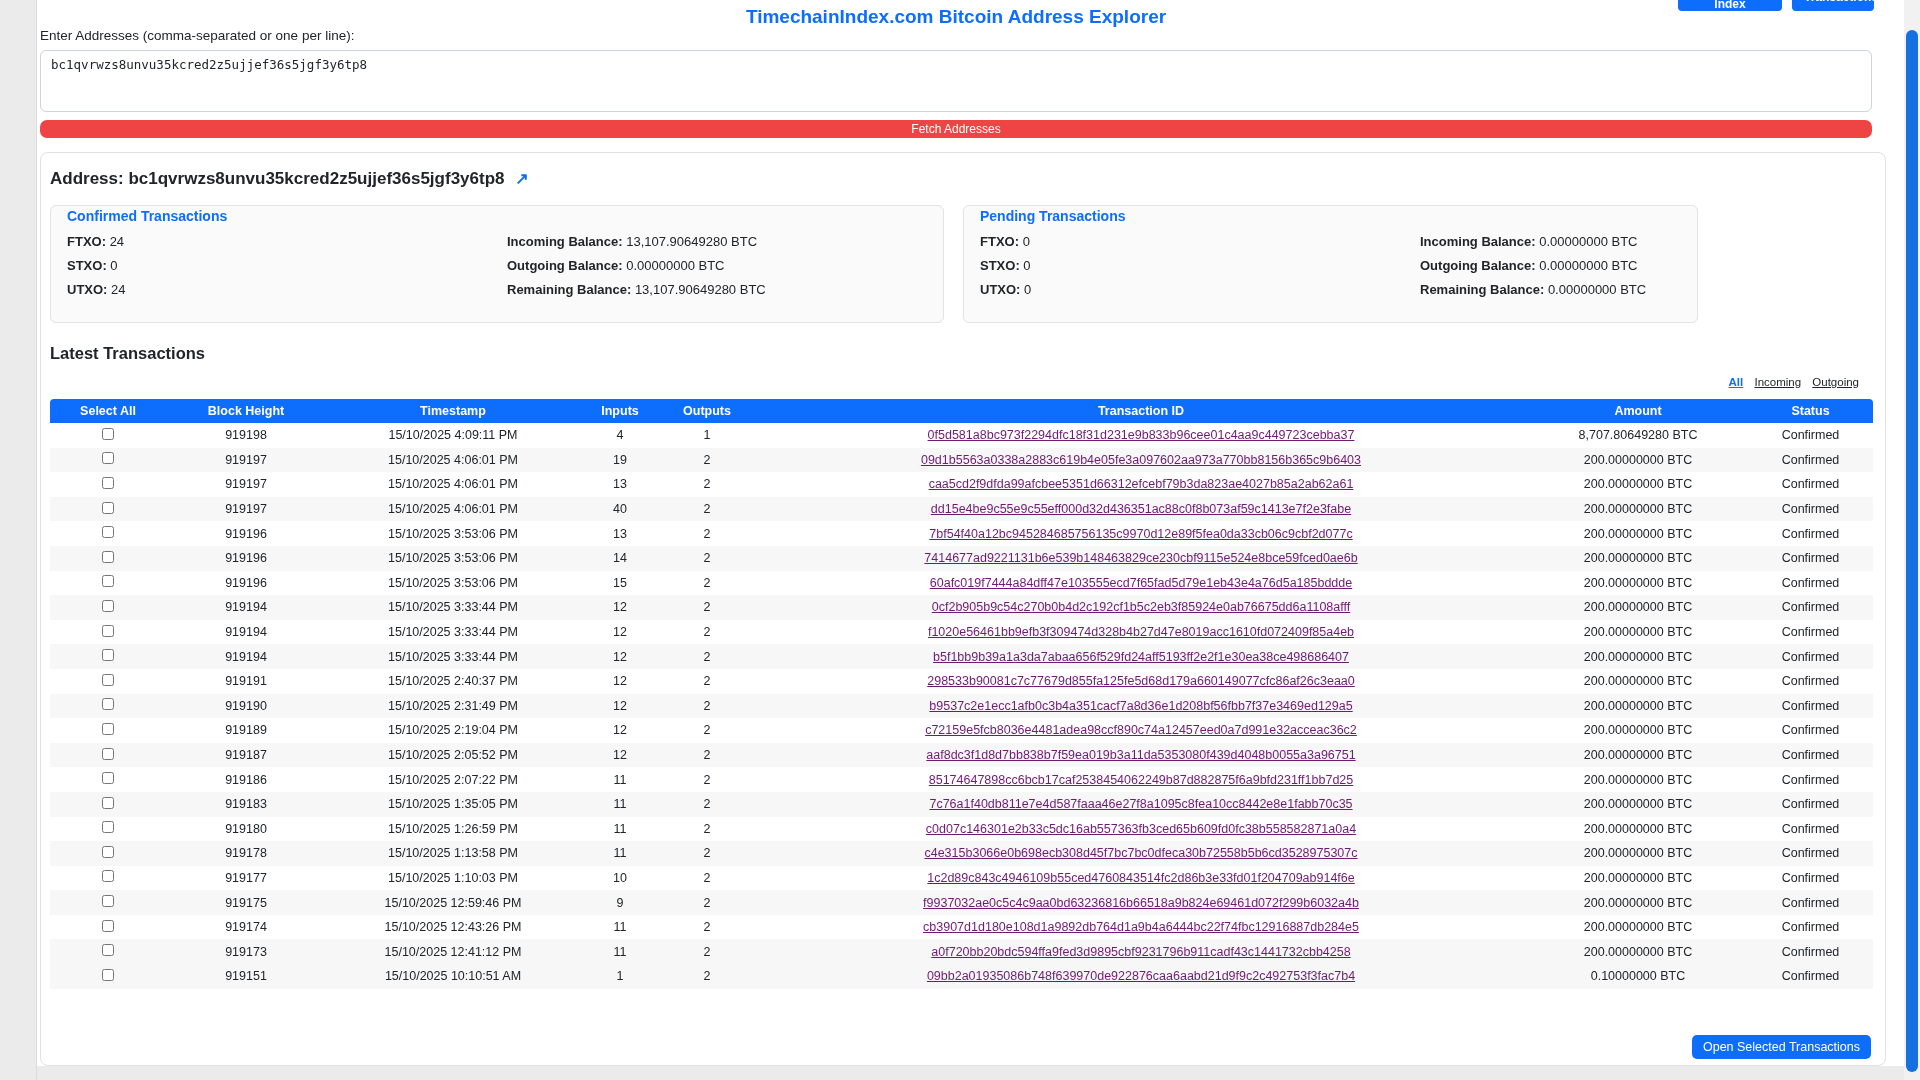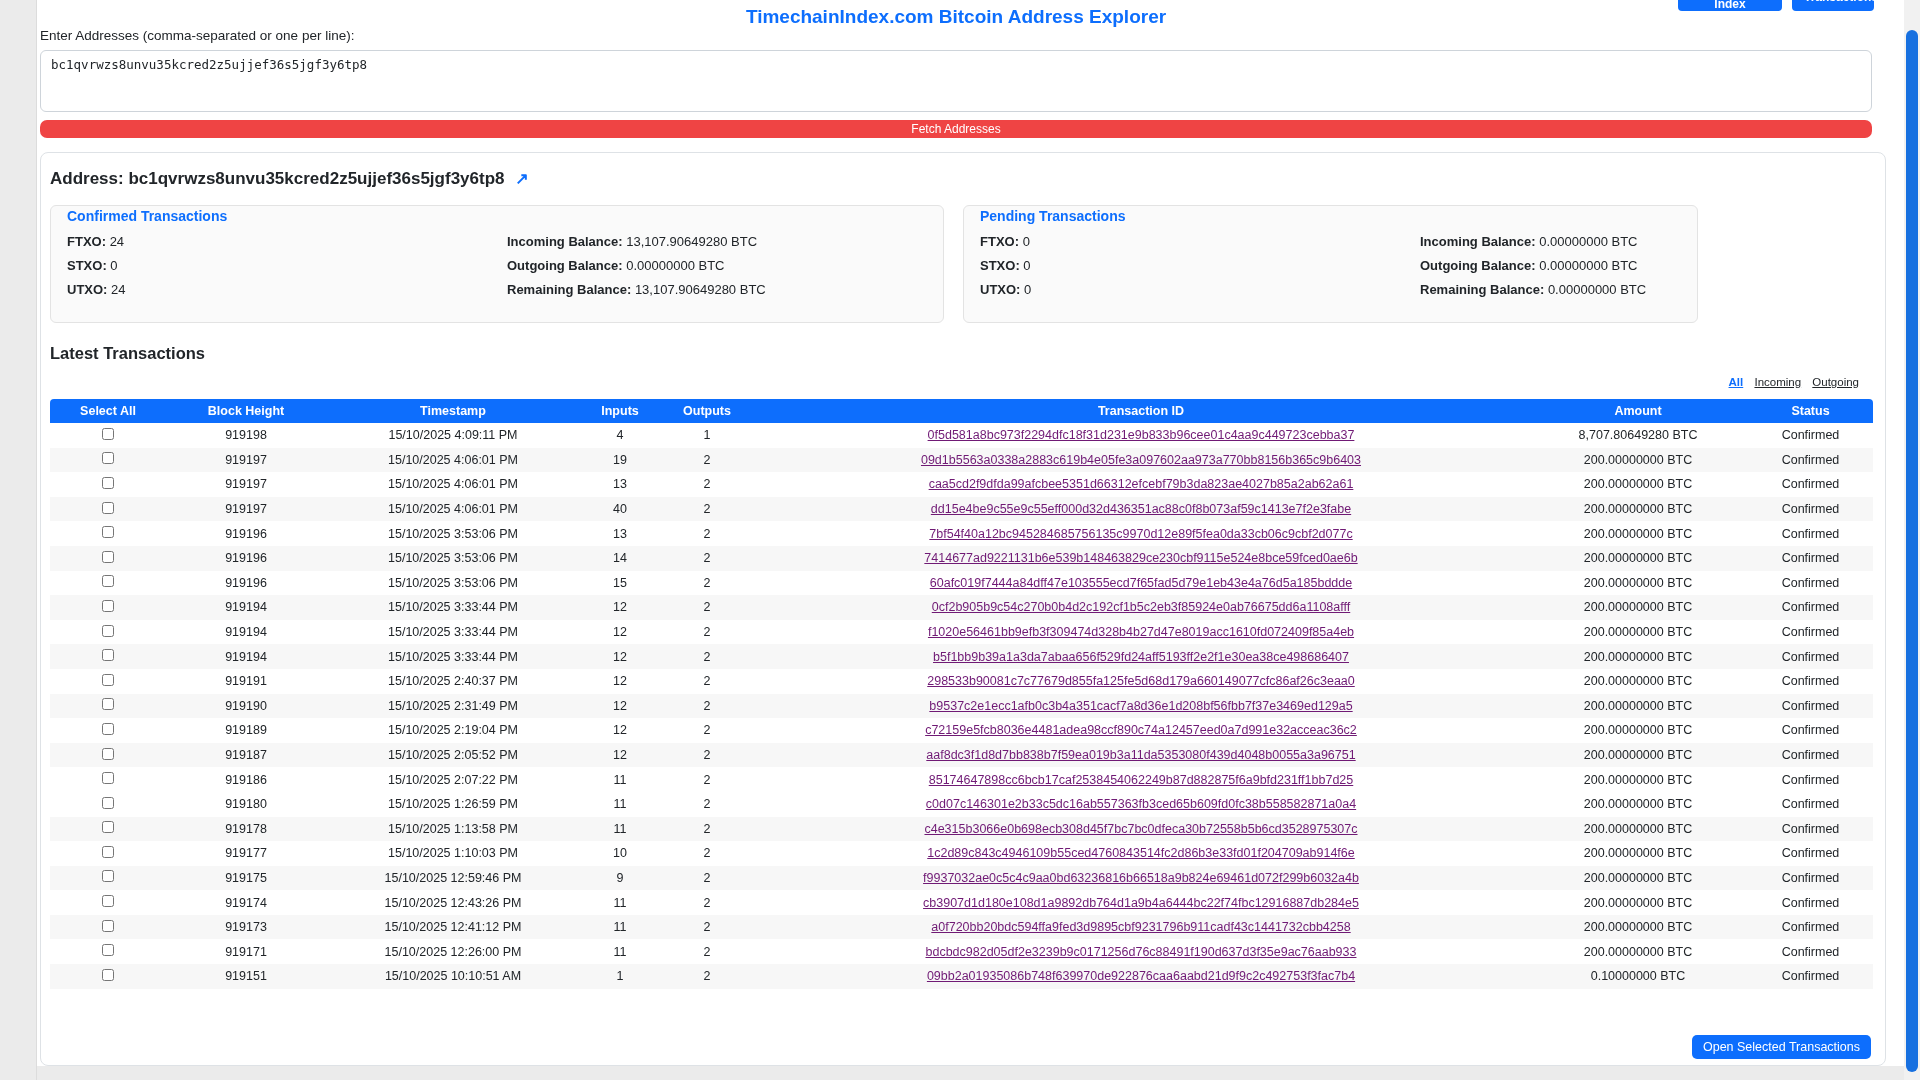--- a/index.html
+++ b/index.html
@@ -344,20 +344,30 @@
           <tr>
         <td><input type="checkbox" style=""></td>
         <td>919186</td>
         <td>15/10/2025 2:07:22 PM</td>
         <td>11</td>
         <td>2</td>
         <td><a href="#">85174647898cc6bcb17caf2538454062249b87d882875f6a9bfd231ff1bb7d25</a></td>
         <td>200.00000000 BTC</td>
         <td>Confirmed</td>
       </tr>
+          <tr class="alt">
+        <td><input type="checkbox" style=""></td>
+        <td>919183</td>
+        <td>15/10/2025 1:35:05 PM</td>
+        <td>11</td>
+        <td>2</td>
+        <td><a href="#">7c76a1f40db811e7e4d587faaa46e27f8a1095c8fea10cc8442e8e1fabb70c35</a></td>
+        <td>200.00000000 BTC</td>
+        <td>Confirmed</td>
+      </tr>
           <tr>
         <td><input type="checkbox" style=""></td>
         <td>919180</td>
         <td>15/10/2025 1:26:59 PM</td>
         <td>11</td>
         <td>2</td>
         <td><a href="#">c0d07c146301e2b33c5dc16ab557363fb3ced65b609fd0fc38b558582871a0a4</a></td>
         <td>200.00000000 BTC</td>
         <td>Confirmed</td>
       </tr>
@@ -404,30 +414,20 @@
           <tr class="alt">
         <td><input type="checkbox" style=""></td>
         <td>919173</td>
         <td>15/10/2025 12:41:12 PM</td>
         <td>11</td>
         <td>2</td>
         <td><a href="#">a0f720bb20bdc594ffa9fed3d9895cbf9231796b911cadf43c1441732cbb4258</a></td>
         <td>200.00000000 BTC</td>
         <td>Confirmed</td>
       </tr>
-          <tr>
-        <td><input type="checkbox" style=""></td>
-        <td>919171</td>
-        <td>15/10/2025 12:26:00 PM</td>
-        <td>11</td>
-        <td>2</td>
-        <td><a href="#">bdcbdc982d05df2e3239b9c0171256d76c88491f190d637d3f35e9ac76aab933</a></td>
-        <td>200.00000000 BTC</td>
-        <td>Confirmed</td>
-      </tr>
           <tr class="alt">
         <td><input type="checkbox" style=""></td>
         <td>919151</td>
         <td>15/10/2025 10:10:51 AM</td>
         <td>1</td>
         <td>2</td>
         <td><a href="#">09bb2a01935086b748f639970de922876caa6aabd21d9f9c2c492753f3fac7b4</a></td>
         <td>0.10000000 BTC</td>
         <td>Confirmed</td>
       </tr>

